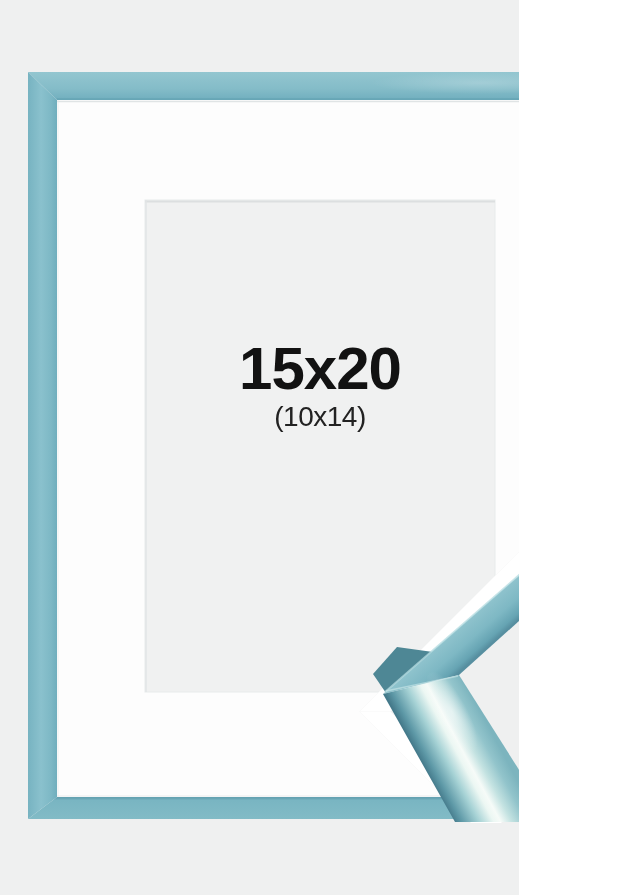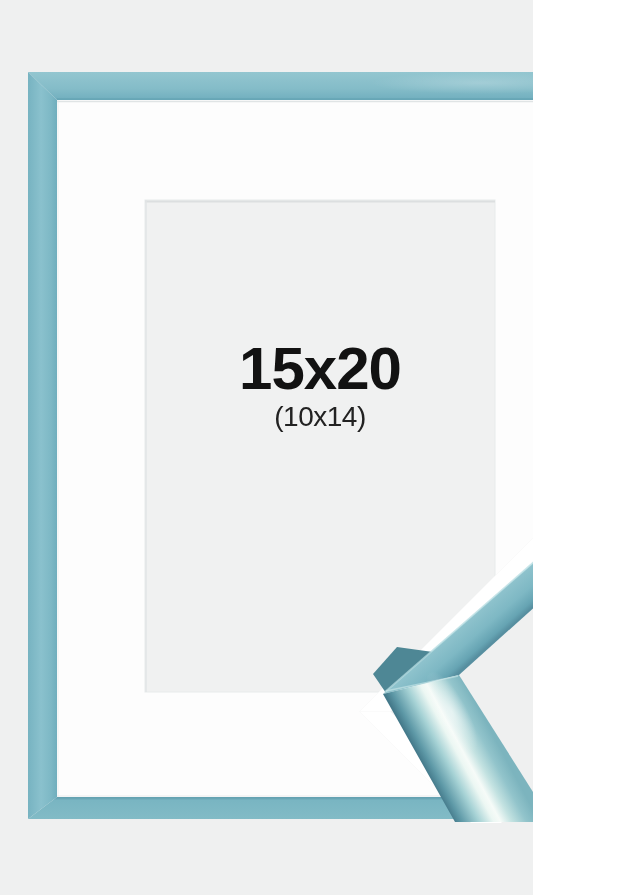--- a/index.html
+++ b/index.html
@@ -2,21 +2,20 @@
 <html><head>
 <meta charset="utf-8">
 <style>
   html,body{margin:0;padding:0;background:#ffffff;}
   .stage{
     position:relative;
     width:519px;height:895px;
     background:#eff0f0;
     overflow:hidden;
     font-family:"Liberation Sans", sans-serif;
-    padding-left:14px;
   }
   .stage svg{position:absolute;left:0;top:0;display:block;}
   .size-main{
     font-family:"Liberation Sans", sans-serif;
     font-weight:700;
     font-size:60px;
     letter-spacing:-1px;
     fill:#121212;
   }
   .size-sub{

